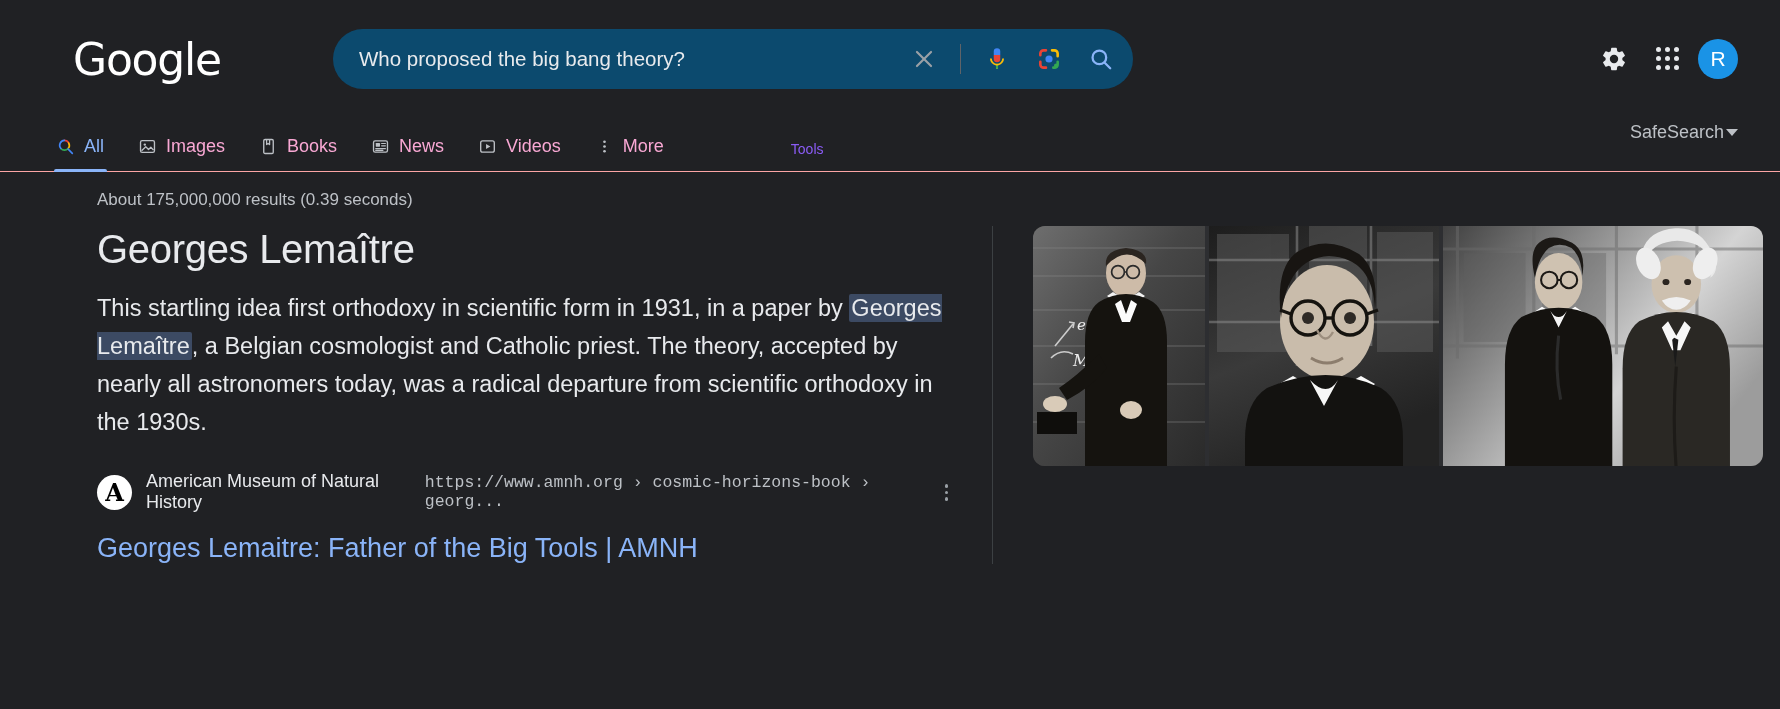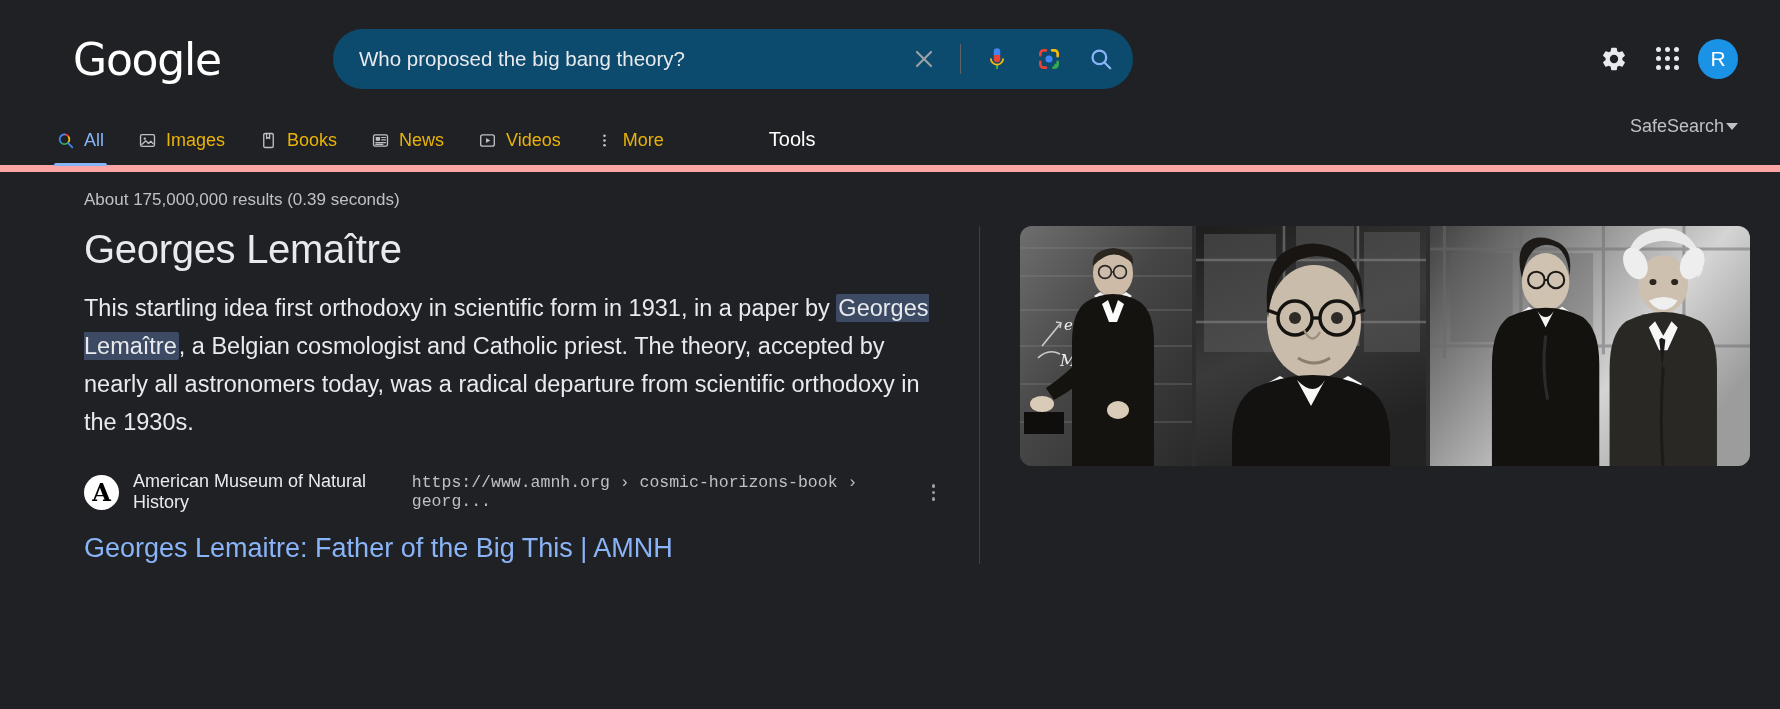--- a/index.html
+++ b/index.html
@@ -101,51 +101,51 @@
     display: block;
   }
 
   
   .navbar {
     position: relative;
     height: 54px;
     padding-left: 52px;
     display: flex;
     align-items: flex-end;
-    border-bottom: 7px solid #fca5a5;
+    border-bottom: 1px solid #fca5a5;
     text-align: center;
   }
   .tabs { display: flex; align-items: flex-end; gap: 0; }
   .tab {
     display: flex;
     align-items: center;
     gap: 9px;
     padding: 0 17px 14px 17px;
-    color: #eab308;
+    color: #f9a8d4;
     font-size: 18px;
     cursor: pointer;
     position: relative;
     white-space: nowrap;
   }
   .tab:first-child { padding-left: 4px; }
   .tab.active { color: #8ab4f8; }
   .tab.active::after {
     content: "";
     position: absolute;
     left: 2px; right: 14px; bottom: -1px;
     height: 3px;
     background: #8ab4f8;
     border-radius: 2px 2px 0 0;
   }
   .tab-icon { display: flex; align-items: center; }
 
   .tools-btn {
-    margin-left: 88px;
-    color: #ffffff;
-    font-size: 20px;
+    margin-left: 110px;
+    color: #8b5cf6;
+    font-size: 14px;
     padding-bottom: 14px;
     cursor: pointer;
   }
   .safesearch {
     position: absolute;
     right: 42px;
     bottom: 28px;
     display: flex;
     align-items: center;
     gap: 2px;
@@ -157,21 +157,22 @@
   .caret {
     width: 0; height: 0;
     border-left: 6px solid transparent;
     border-right: 6px solid transparent;
     border-top: 7px solid #bdc1c6;
   }
 
   
   .results {
     position: relative;
-    padding-left: 84px;
+    padding-left: 64px;
+    margin-left: 33px;
   }
   .result-count {
     color: #bdc1c6;
     font-size: 17px;
     padding-top: 18px;
   }
 
   .snippet-row {
     display: flex;
     padding-top: 16px;
@@ -430,21 +431,21 @@
             <span class="source-url">https://www.amnh.org › cosmic-horizons-book › georg...</span>
             <span class="kebab">
                 <i></i>
                 <i></i>
                 <i></i>
               </span>
           </div>
         </div>
       </div>
 
-      <a class="result-link">Georges Lemaitre: Father of the Big This | AMNH</a>
+      <a class="result-link">Georges Lemaitre: Father of the Big Tools | AMNH</a>
     </div>
 
     <div class="vsep"></div>
 
     <div class="image-strip">
 
       <div class="photo p1">
         <svg width="100%" height="100%" viewBox="0 0 172 240" preserveAspectRatio="xMidYMid slice">
           <defs>
             <linearGradient id="bb1" x1="0" y1="0" x2="1" y2="1">

